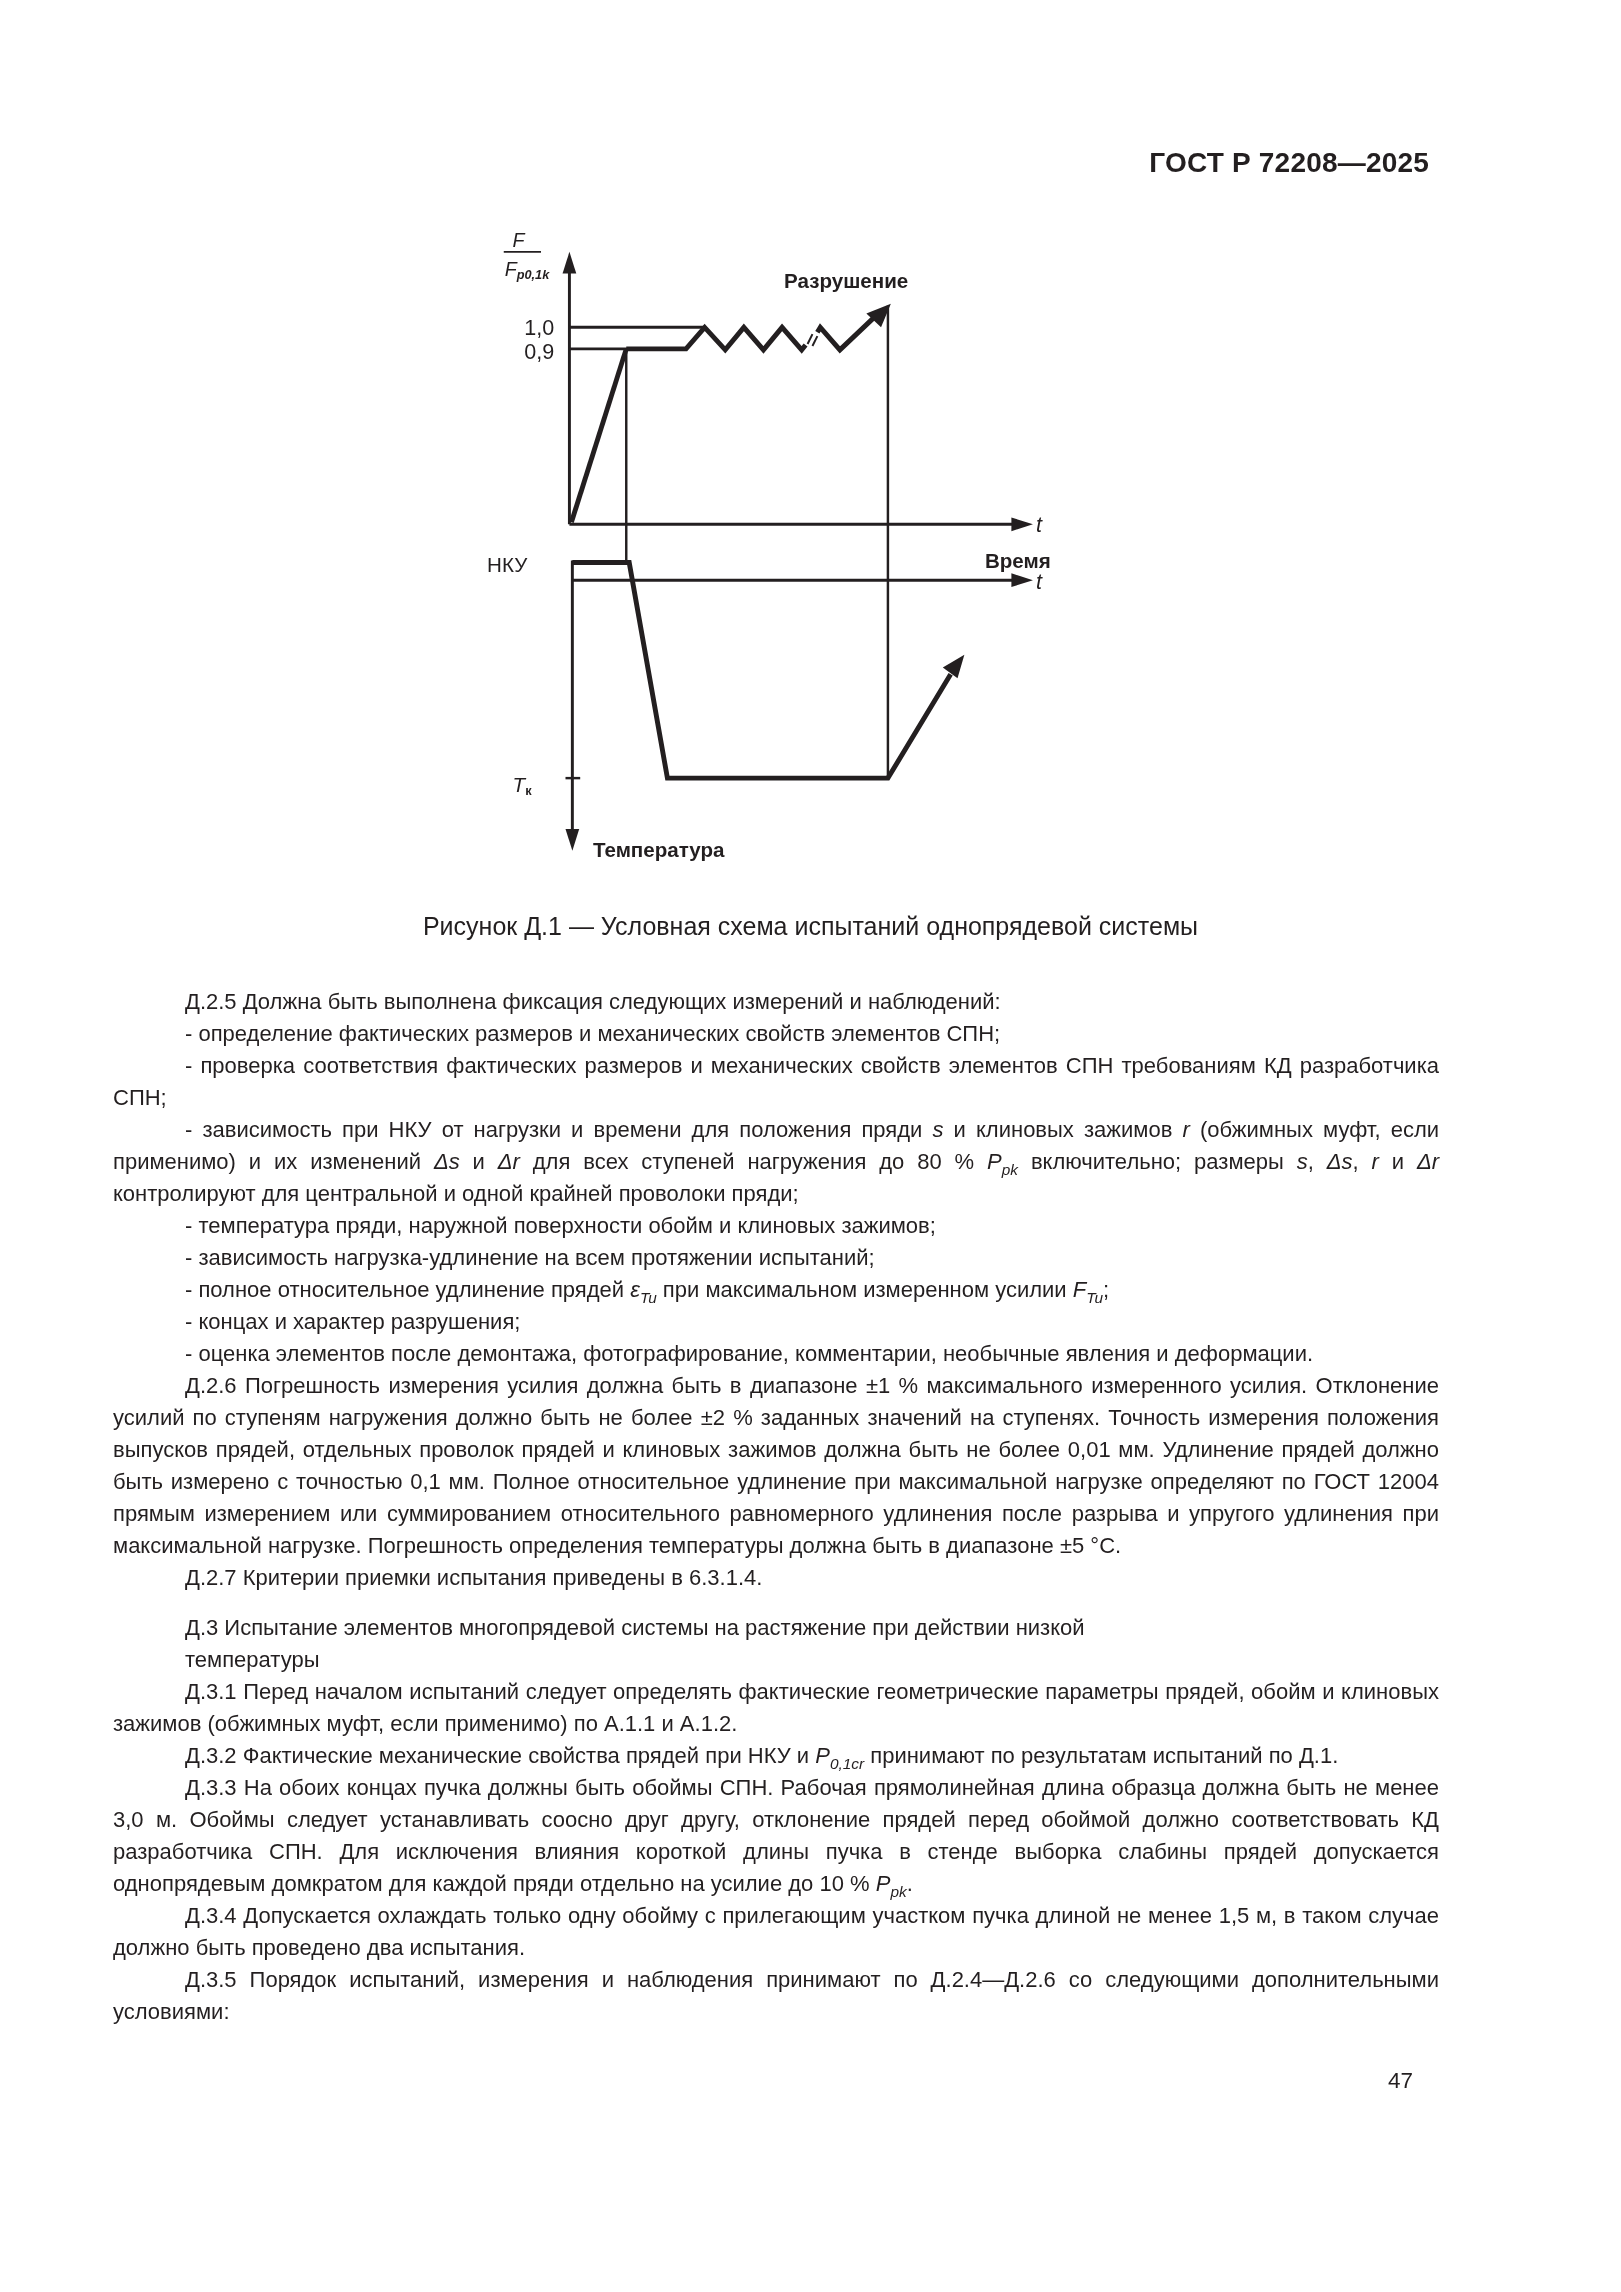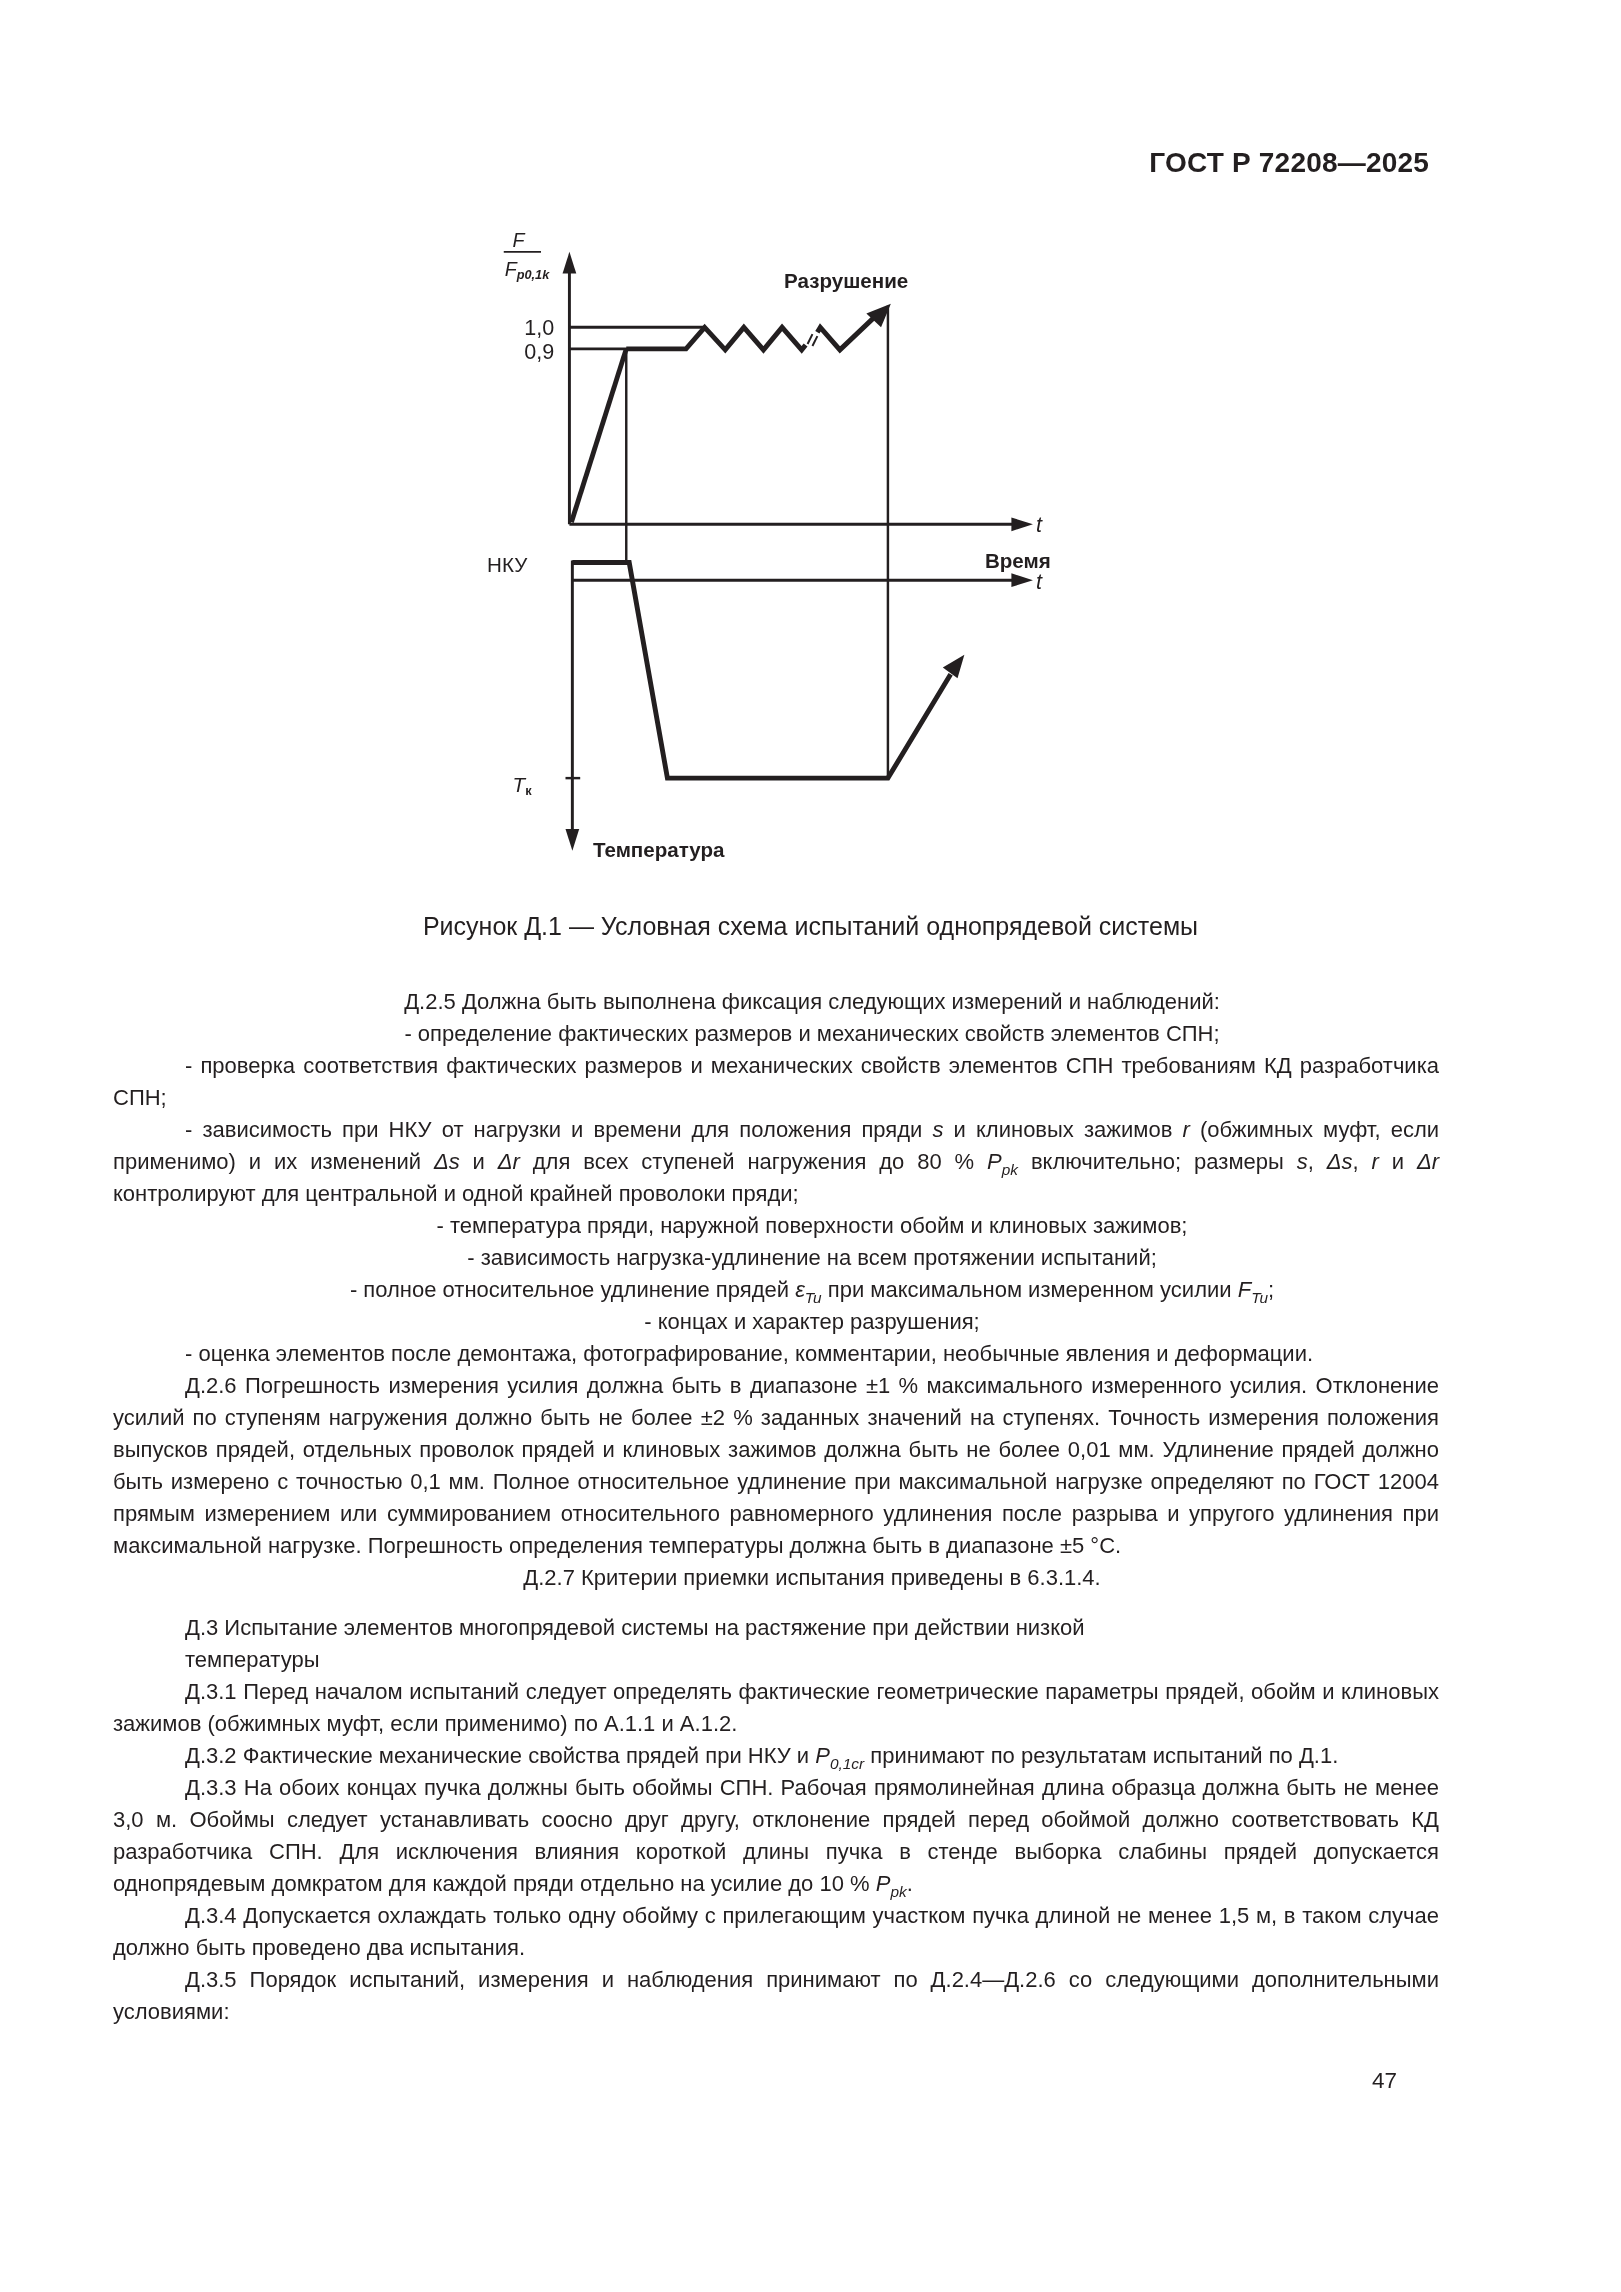--- a/index.html
+++ b/index.html
@@ -7,24 +7,24 @@
          font-family: "Liberation Sans", sans-serif; color: #231f20; }
   .hdr { position: absolute; left: 1108px; top: 147px; width: 321px; text-align: right;
          font-weight: bold; font-size: 28px; letter-spacing: 0.2px; }
   svg.fig { position: absolute; left: 0; top: 0; }
   .caption { position: absolute; left: 294px; width: 1033px; top: 912px; text-align: center;
              font-size: 25px; line-height: 29px; }
   .body { position: absolute; left: 113px; top: 986px; width: 1326px;
           font-size: 22px; line-height: 32px; text-align: justify; }
   .body p { margin: 0; text-indent: 72px; }
   .body p.h { font-weight: normal; padding-left: 72px; text-indent: 0; margin-right: 284px; text-align: left; }
-  .body p.nj { text-align: center; }
+  .body p.nj { text-align: left; }
   sub { font-size: 70%; vertical-align: -5.9px; line-height: 0; }
   i { font-style: italic; }
-  .pgnum { position: absolute; left: 1372px; width: 57px; text-align: left; top: 2068px; font-size: 22.5px; }
+  .pgnum { position: absolute; left: 1372px; width: 57px; text-align: center; top: 2068px; font-size: 22.5px; }
   .lbl { font-family: "Liberation Sans", sans-serif; }
 </style>
 </head>
 <body>
 
 <div class="hdr">ГОСТ Р 72208—2025</div>
 
 <svg class="fig" width="1621" height="882" viewBox="0 0 1654 900">
   <g stroke="#231f20" fill="none" stroke-linecap="butt" stroke-linejoin="miter">
 

